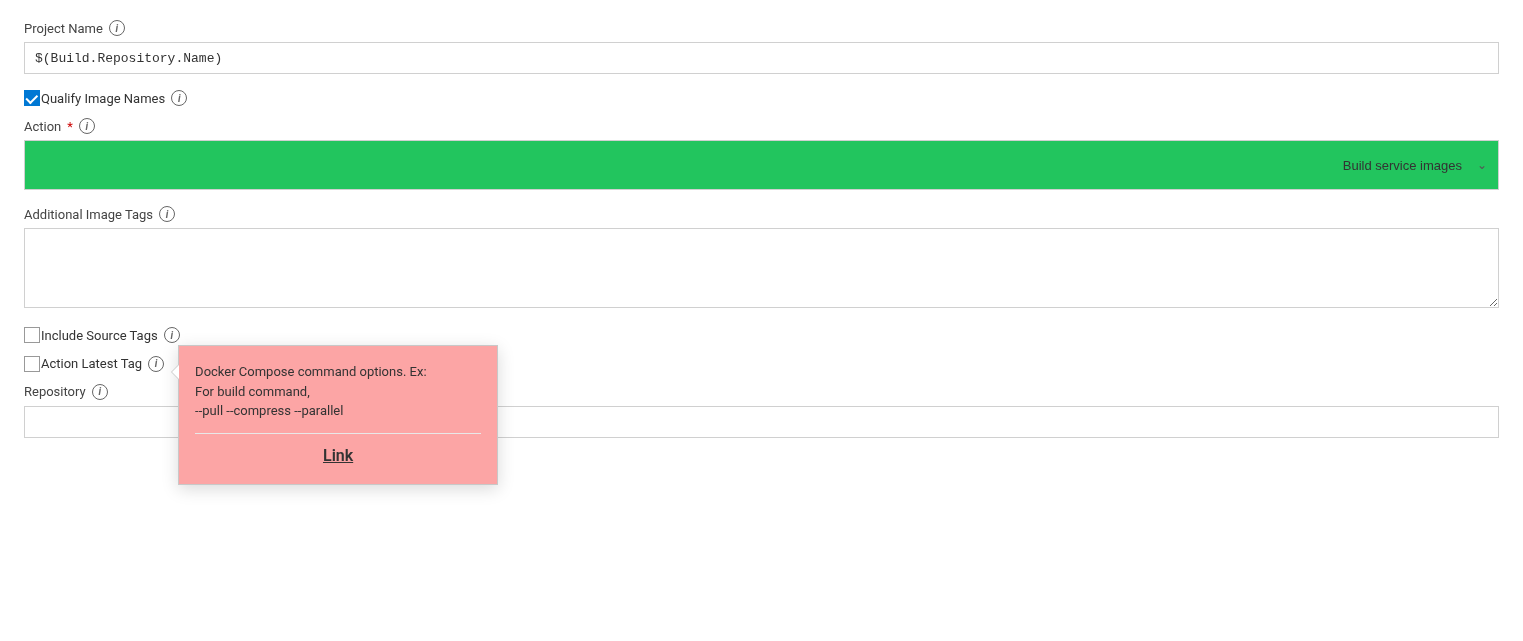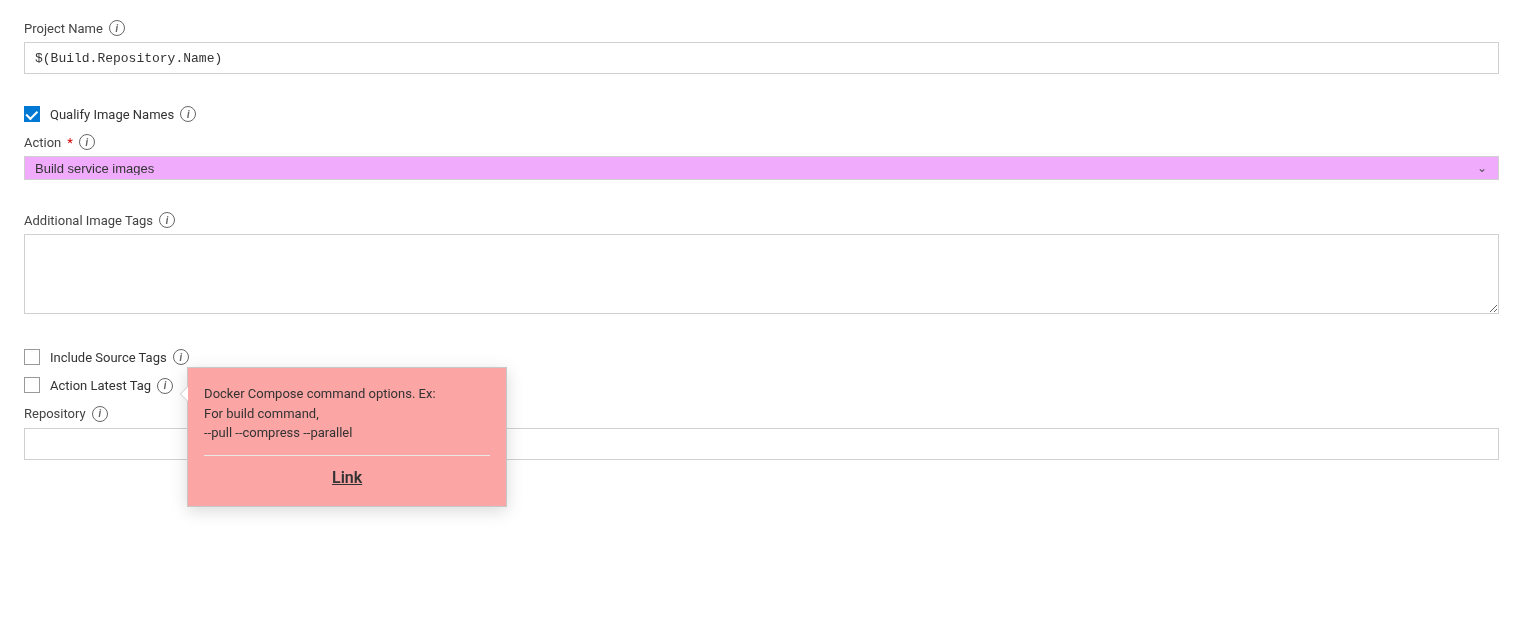--- a/index.html
+++ b/index.html
@@ -12,21 +12,21 @@
       font-family: -apple-system, BlinkMacSystemFont, 'Segoe UI', Roboto, sans-serif;
       font-size: 14px;
       background: #ffffff;
       color: #333333;
       padding: 20px 24px;
       width: 1523px;
       min-height: 641px;
     }
 
     .form-group {
-      margin-bottom: 32px;
+      margin-bottom: 16px;
     }
 
     .field-label {
       font-size: 13px;
       color: #444;
       margin-bottom: 6px;
       display: flex;
       align-items: center;
       gap: 6px;
     }
@@ -75,45 +75,46 @@
       resize: vertical;
     }
 
     .select-wrapper {
       position: relative;
       width: 100%;
     }
 
     .select-input {
       width: 100%;
-      height: 24px;
+      height: 50px;
       border: 1px solid #d0d0d0;
       padding: 4px 36px 4px 10px;
       font-size: 13px;
       color: #333;
       outline: none;
-      background: #f0abfc;
+      background: #22c55e;
       appearance: none;
       cursor: pointer;
+      text-align: right;
     }
 
     .select-chevron {
       position: absolute;
       right: 12px;
       top: 50%;
       transform: translateY(-50%);
       pointer-events: none;
       color: #555;
       font-size: 12px;
     }
 
     .checkbox-row {
       display: flex;
-      align-items: center;
-      gap: 10px;
+      align-items: flex-end;
+      gap: 1px;
       margin-bottom: 12px;
     }
 
     .checkbox-input {
       width: 16px;
       height: 16px;
       border: 1.5px solid #999;
       appearance: none;
       background: #fff;
       cursor: pointer;

